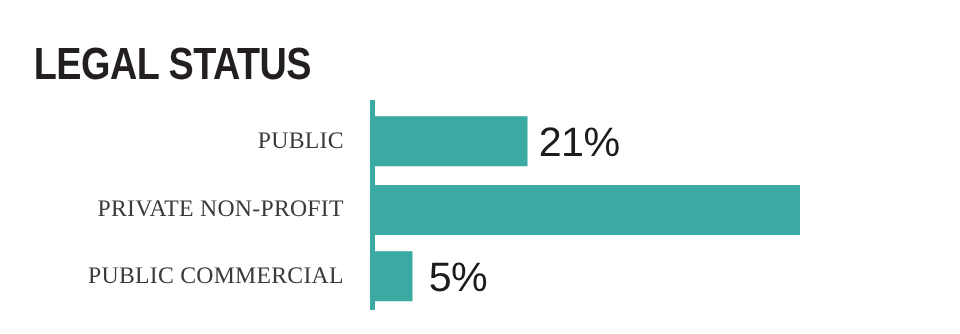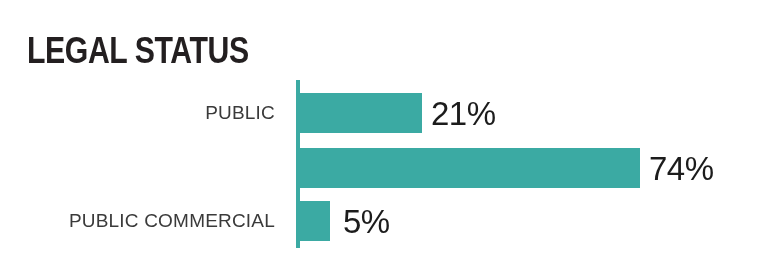--- a/index.html
+++ b/index.html
@@ -59,21 +59,21 @@
   .bar-row.row-0 { top: 13px; }
   .bar-row.row-1 { top: 68px; }
   .bar-row.row-2 { top: 121px; }
 
   .cat-label {
     position: absolute;
     right: 493px; 
     top: 0;
     height: 40px;
     line-height: 40px;
-    font-family: Liberation Sans, sans-serif;
+    font-family: Liberation Serif, serif;
     font-weight: normal;
     font-size: 19px;
     letter-spacing: 0.2px;
     color: #3a3a3a;
     white-space: nowrap;
     text-align: left;
   }
   .bar {
     position: absolute;
     left: 300px;
@@ -105,22 +105,22 @@
 
     <div id="axis-line"></div>
 
     <div class="bar-row row-0">
       <div class="cat-label">PUBLIC</div>
       <div class="bar" style="width:122px;"></div>
       <div class="val-label" style="left:431px;">21%</div>
     </div>
 
     <div class="bar-row row-1">
+      <div class="cat-label">PRIVATE NON-PROFIT</div>
       <div class="bar" style="width:340px;"></div>
-      <div class="val-label" style="left:649px;">74%</div>
     </div>
 
     <div class="bar-row row-2">
       <div class="cat-label">PUBLIC COMMERCIAL</div>
       <div class="bar" style="width:30px;"></div>
       <div class="val-label" style="left:343px;">5%</div>
     </div>
 
   </div>
 </div>

